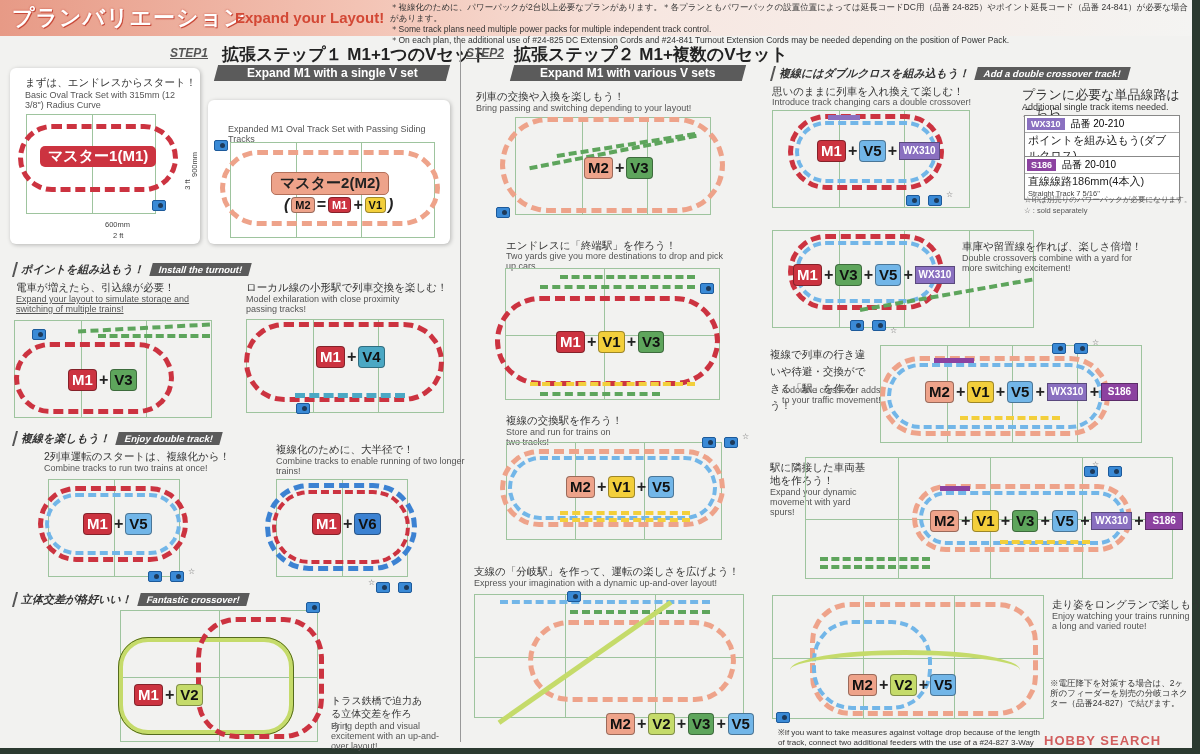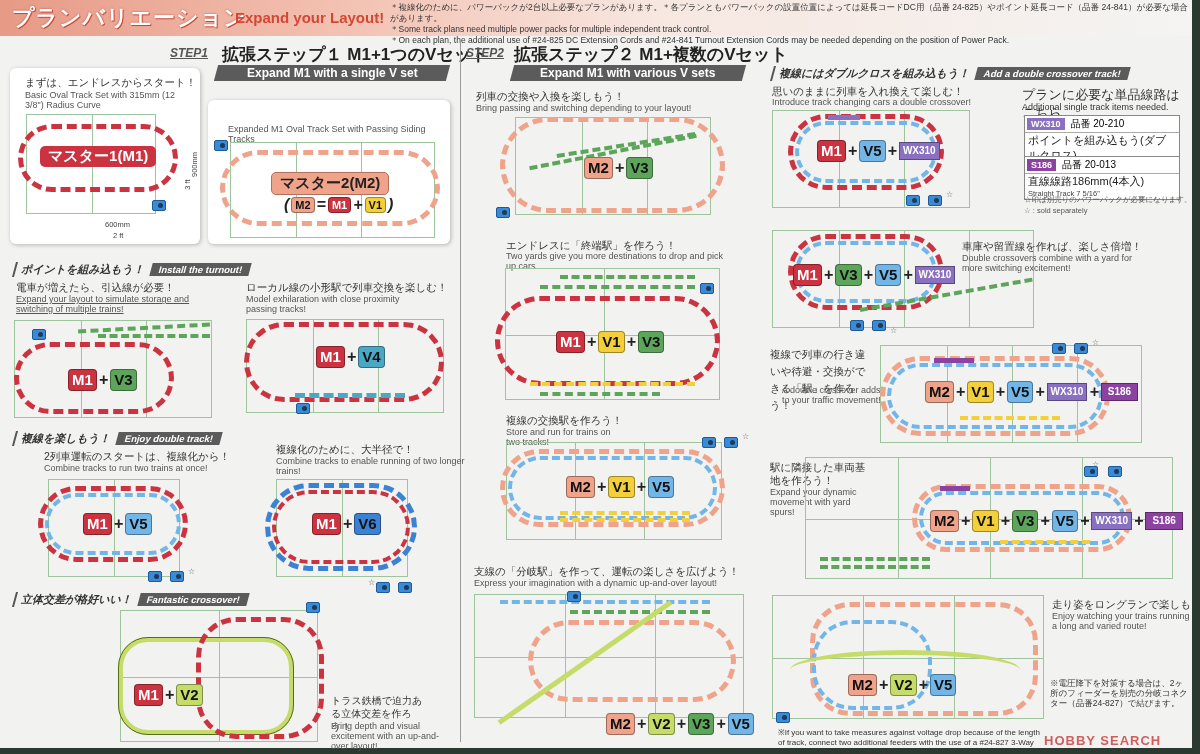--- a/index.html
+++ b/index.html
@@ -312,21 +312,21 @@
     <div class="hd">
         <span class="code" style="background:#8a70c0;">WX310</span>
         <span>品番 20-210</span>
       </div>
     <div class="jp">ポイントを組み込もう(ダブルクロス)</div>
     <div class="en">Doube Crossover Track 310mm(12 3/16")</div>
   </div>
   <div class="part" style="top:156px;">
     <div class="hd">
         <span class="code" style="background:#8c42a0;">S186</span>
-        <span>品番 20-013</span>
+        <span>品番 20-010</span>
       </div>
     <div class="jp">直線線路186mm(4本入)</div>
     <div class="en">Straight Track 7 5/16"</div>
   </div>
   <div class="cap-en" style="left:1024px;top:195px;font-size:7.5px;">☆印は別売りのパワーパックが必要になります。</div>
   <div class="cap-en" style="left:1024px;top:206px;font-size:7.5px;">☆ : sold separately</div>
 
   <div class="grid" style="left:772px;top:230px;width:262px;height:98px;">
       <div class="v" style="left:66px"></div>
       <div class="v" style="left:131px"></div>

